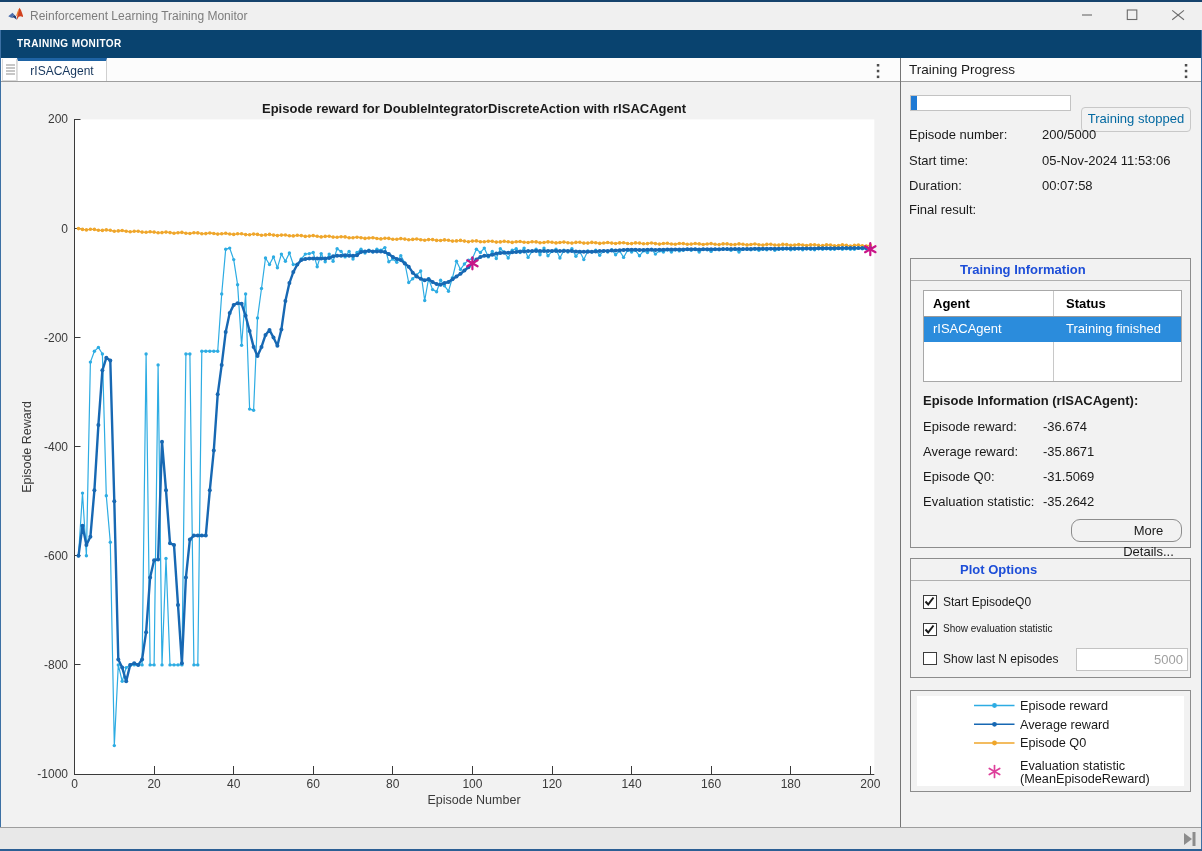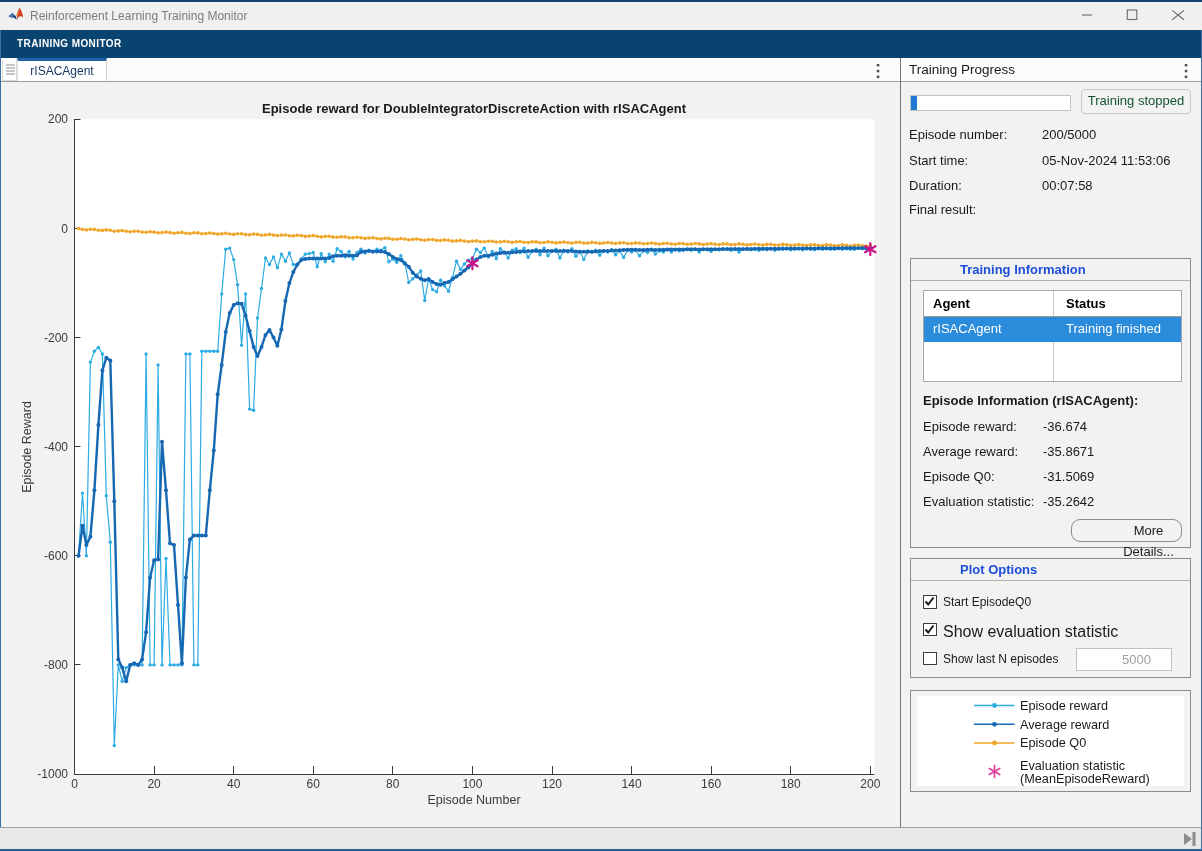--- a/index.html
+++ b/index.html
@@ -31,22 +31,22 @@
   
   #rpanel{left:901px;top:82px;width:301px;height:746px;background:#f2f2f2;}
   .box{position:absolute;left:9px;width:281px;border:1px solid #8c8c8c;box-sizing:border-box;}
   .boxhdr{position:absolute;left:9px;top:3px;font-size:13px;font-weight:bold;color:#1d4ed8;margin-left:40px;}
   .boxsep{position:absolute;left:0;top:21px;width:100%;height:1px;background:#b0b0b0;}
   .lbl{position:absolute;font-size:13px;color:#1a1a1a;}
   .val{position:absolute;font-size:13px;color:#1a1a1a;}
   
   #pbar{left:9px;top:13px;width:161px;height:16px;background:#fff;border:1px solid #c3c3c3;box-sizing:border-box;}
   #pfill{position:absolute;left:0;top:0;width:6px;height:14px;background:#1f7ad4;}
-  #stopbtn{left:180px;top:7px;width:110px;height:25px;border:1px solid #c8c8c8;border-radius:4px;
-           box-sizing:border-box;text-align:center;font-size:13px;color:#14532d;line-height:22px;background:#f2f2f2;}
+  #stopbtn{left:180px;top:25px;width:110px;height:25px;border:1px solid #c8c8c8;border-radius:4px;
+           box-sizing:border-box;text-align:center;font-size:13px;color:#0369a1;line-height:22px;background:#f2f2f2;}
   
   #agtable{position:absolute;left:12px;top:31px;width:259px;height:92px;background:#fff;
            border:1px solid #a8a8a8;box-sizing:border-box;}
   #agtable .hdrrow{position:absolute;left:0;top:0;width:100%;height:26px;border-bottom:1px solid #9a9a9a;box-sizing:border-box;}
   #agtable .selrow{position:absolute;left:0;top:26px;width:100%;height:25px;background:#2b8cdc;}
   #agtable .cdiv{position:absolute;left:129px;top:0;width:1px;height:100%;background:#c8c8c8;}
   #agtable .c1{position:absolute;left:9px;font-size:13px;}
   #agtable .c2{position:absolute;left:142px;font-size:13px;}
   .btn{border:1px solid #8c8c8c;border-radius:9px;box-sizing:border-box;text-align:center;
        font-size:13px;color:#1a1a1a;background:#f2f2f2;padding-left:44px;}
@@ -828,24 +828,24 @@
         <svg width="11" height="11" viewBox="0 0 11 11">
           <polyline points="1.5,5.5 4.2,8.5 9.5,1.5" fill="none" stroke="#1a1a1a" stroke-width="2"></polyline>
         </svg>
       </div>
       <div class="lbl" style="left:32px;top:36px;font-size:12px">Start EpisodeQ0</div>
       <div class="ckb" style="left:12px;top:63.5px">
         <svg width="11" height="11" viewBox="0 0 11 11">
           <polyline points="1.5,5.5 4.2,8.5 9.5,1.5" fill="none" stroke="#1a1a1a" stroke-width="2"></polyline>
         </svg>
       </div>
-      <div class="lbl" style="left:32px;top:63.5px;font-size:16px">Show evaluation statistic</div>
+      <div class="lbl" style="left:32px;top:63.5px;font-size:10px">Show evaluation statistic</div>
       <div class="ckb" style="left:12px;top:92.5px"></div>
       <div class="lbl" style="left:32px;top:92.5px;font-size:12px">Show last N episodes</div>
-      <div class="abs" style="left:165px;top:89px;width:96px;height:23px;background:#fff;border:1px solid #c3c3c3;box-sizing:border-box;font-size:13px;color:#a0a0a0;text-align:right;line-height:21px;padding-right:20px">5000</div>
+      <div class="abs" style="left:165px;top:89px;width:112px;height:23px;background:#fff;border:1px solid #c3c3c3;box-sizing:border-box;font-size:13px;color:#a0a0a0;text-align:right;line-height:21px;padding-right:4px">5000</div>
     </div>
 
     <div class="box" style="top:608px;height:102px">
       <div id="legend-inner">
         <svg style="position:absolute;left:0;top:0" width="279" height="100" viewBox="0 0 279 100">
 <g stroke-width="1.4" fill="none">
 <line x1="57" y1="9.5" x2="97.5" y2="9.5" stroke="#2dace3"></line>
 <line x1="57" y1="28.3" x2="97.5" y2="28.3" stroke="#1768b3"></line>
 <line x1="57" y1="47" x2="97.5" y2="47" stroke="#efa62b"></line>
 </g>

